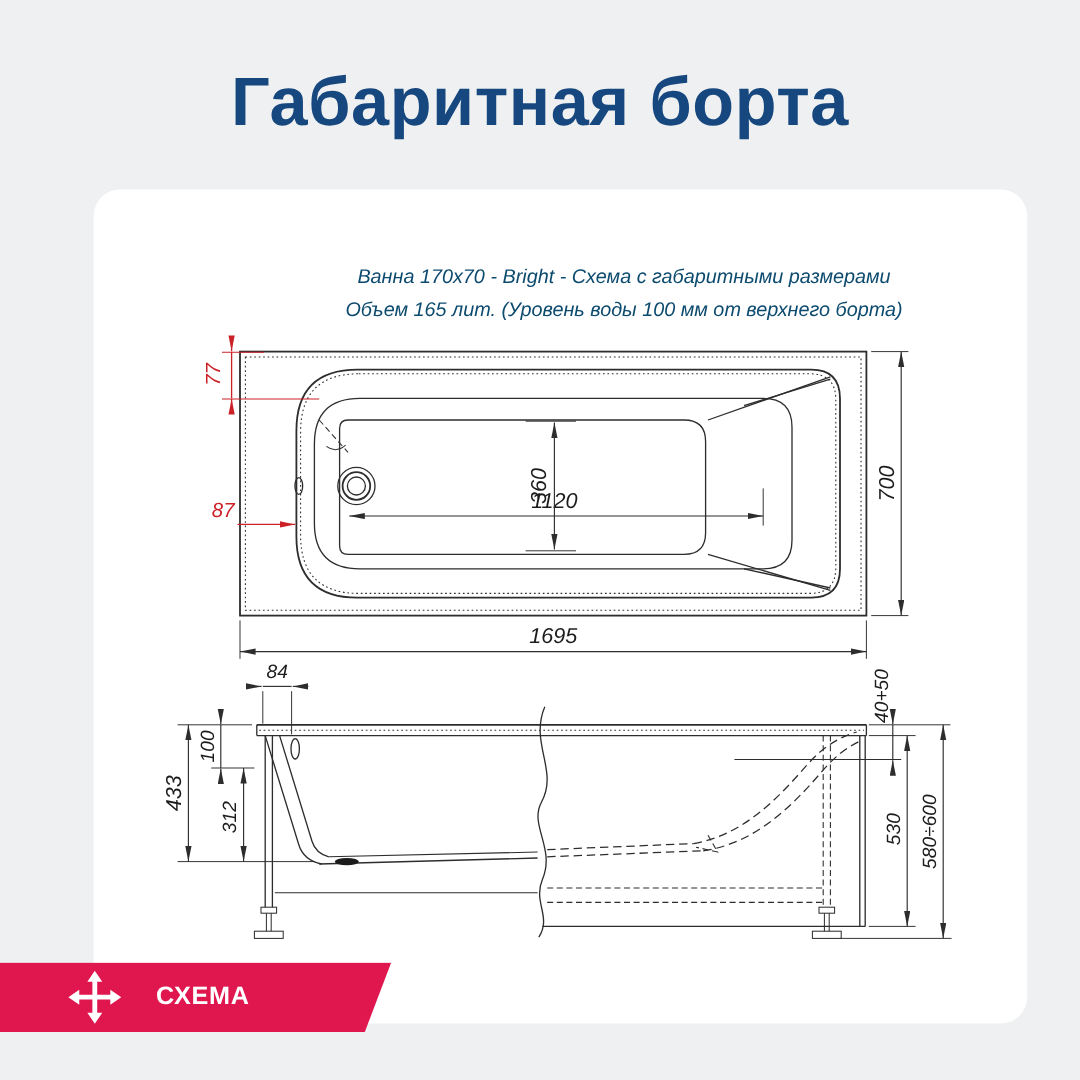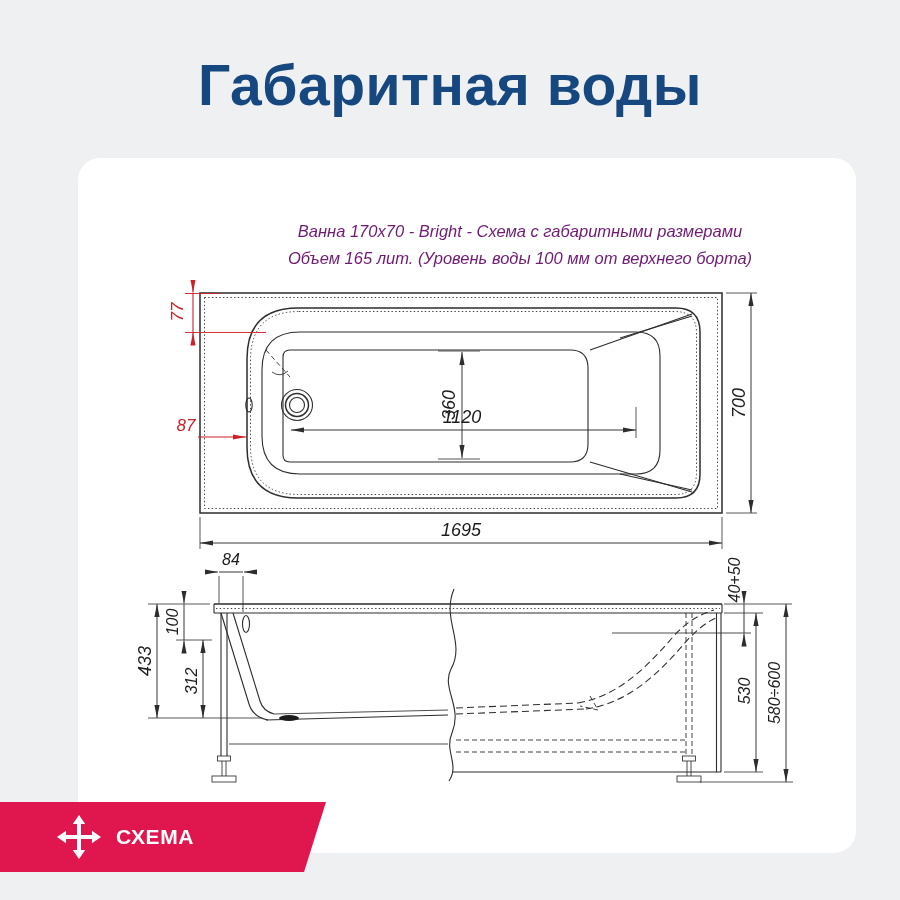--- a/index.html
+++ b/index.html
@@ -16,21 +16,21 @@
     position:absolute;left:0;top:52px;width:900px;
     text-align:center;font-size:57px;font-weight:800;letter-spacing:0.5px;
     color:var(--title-color);
   }
   .card{
     position:absolute;left:78px;top:158px;width:778px;height:695px;
     background:#ffffff;border-radius:22px;
   }
   .subtitle{
     position:absolute;left:170px;width:700px;text-align:center;
-    font-style:italic;font-size:16.5px;color:#701a75;
+    font-style:italic;font-size:16.5px;color:#0c4a6e;
   }
   .subtitle.l1{top:222px;}
   .subtitle.l2{top:249px;}
   svg.drawing{position:absolute;left:0;top:0;width:900px;height:900px;}
 
   
   .ln   {stroke:var(--line);fill:none;stroke-width:1.5;}
   .ln2  {stroke:var(--line);fill:none;stroke-width:1.1;}
   .thin {stroke:var(--line);fill:none;stroke-width:0.85;}
   .dot  {stroke:var(--line);fill:none;stroke-width:0.9;stroke-dasharray:1.4 2.3;}
@@ -41,31 +41,31 @@
   .rext {stroke:var(--red);fill:none;stroke-width:0.9;}
   .rdim {stroke:var(--red);fill:none;stroke-width:1.1;}
   .blob {fill:#1b1b1b;stroke:none;}
   text.dt{fill:#1c1c1c;font-style:italic;font-size:18px;font-family:"Liberation Sans",sans-serif;}
   text.ds{fill:#1c1c1c;font-style:italic;font-size:16px;font-family:"Liberation Sans",sans-serif;}
   text.rt{fill:var(--red);font-style:italic;font-size:17px;font-family:"Liberation Sans",sans-serif;}
   .mkd{fill:var(--line);}
   .mkr{fill:var(--red);}
 
   .badge{
-    position:absolute;left:0;top:802px;width:326px;height:70px;
+    position:absolute;left:0;top:802px;width:326px;height:58px;
     background:var(--badge);
     clip-path:polygon(0 0,100% 0,calc(100% - 22px) 100%,0 100%);
-    display:flex;align-items:center;gap:14px;padding-left:56px;
+    display:flex;align-items:center;gap:28px;padding-left:56px;
   }
   .badge-text{color:#ffffff;font-weight:800;font-size:21px;line-height:1.18;letter-spacing:0.6px;}
 </style>
 </head>
 <body>
 
-<div class="page-title">Габаритная воды</div>
+<div class="page-title">Габаритная борта</div>
 
 <div class="card"></div>
 
 <div class="subtitle l1">Ванна 170x70 - Bright - Схема с габаритными размерами</div>
 <div class="subtitle l2">Объем 165 лит. (Уровень воды 100 мм от верхнего борта)</div>
 
 <svg class="drawing" viewBox="0 0 900 900">
   <defs>
     <marker id="ma" markerWidth="14" markerHeight="6" refX="13" refY="2.6" orient="auto" markerUnits="userSpaceOnUse">
       <path class="mkd" d="M0,0 L13,2.6 L0,5.2 Z"></path>

